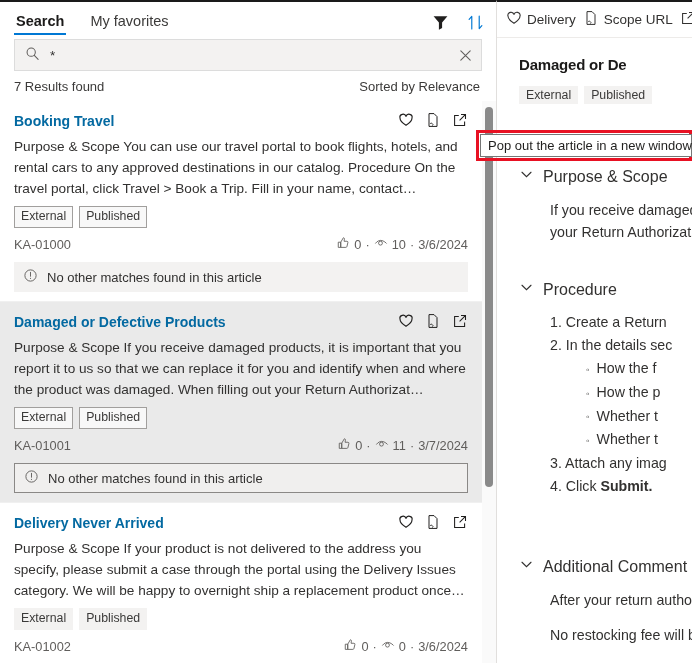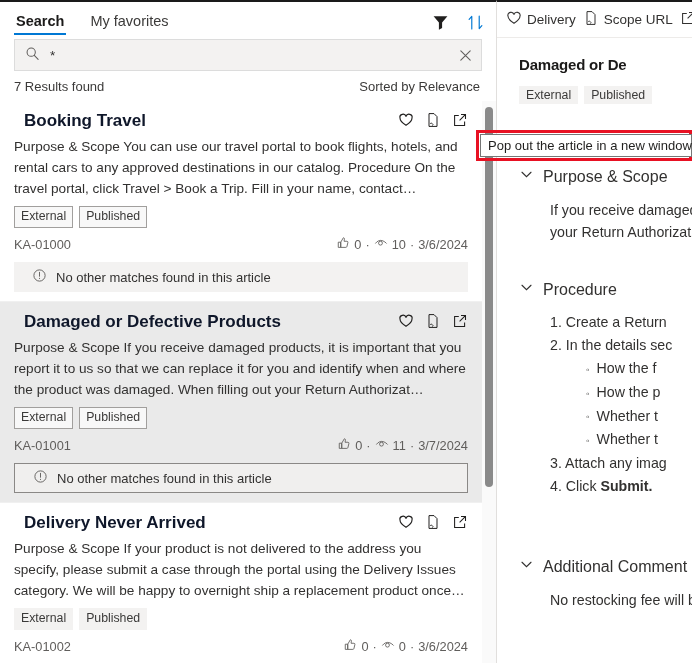--- a/index.html
+++ b/index.html
@@ -55,37 +55,37 @@
   .results-scroll {
     flex: 1; position: relative; overflow: hidden;
     padding-right: 14px;
   }
   .card {
     background: #ffffff; padding: 10px 14px 9px 14px;
     border-bottom: 1px solid #f0f0f0;
   }
   .card.selected { background: #eaeaea; }
   .card-head { display: flex; align-items: flex-start; }
-  .card-title { font-size: 17px; font-weight: bold; color: #0f172a; flex: 1; line-height: 20px; margin-left: 10px; }
+  .card-title { font-size: 14px; font-weight: bold; color: #0369a1; flex: 1; line-height: 20px; }
   .card-actions { display: flex; gap: 11px; align-items: center; padding-top: 1px; }
   .card-snippet {
     font-size: 13.6px; line-height: 21px; color: #323130; margin-top: 5px;
     display: -webkit-box; -webkit-line-clamp: 3; -webkit-box-orient: vertical; overflow: hidden;
   }
   .chips { display: flex; gap: 6px; margin-top: 7px; }
   .chip {
     font-size: 12.3px; color: #3b3a39; padding: 1px 6px 2px 6px;
     background: #f3f2f1; border: 1px solid transparent; line-height: 17px;
   }
   .chip.bordered { border-color: #a19f9d; background: #f8f8f8; }
   .card-meta { display: flex; justify-content: space-between; align-items: center; margin-top: 8px; font-size: 12.8px; color: #605e5c; }
   .meta-right { display: flex; align-items: center; gap: 4px; }
   .banner {
     margin-top: 9px; background: #f3f2f1; height: 30px;
-    display: flex; align-items: center; gap: 9px; padding-left: 18px;
+    display: flex; align-items: center; gap: 9px; padding-left: 9px;
     font-size: 13px; color: #323130;
   }
   .banner.bordered { border: 1px solid #8a8886; background: #f0efee; }
 
   .scrollbar-track {
     position: absolute; top: 0; right: 0; width: 14px; height: 100%;
     background: #fafafa;
   }
   .scrollbar-thumb {
     position: absolute; left: 3px; width: 8px; border-radius: 4px;
@@ -395,20 +395,21 @@
 
       <div class="rp-section">
         <div class="rp-sec-head">
           <span>
             <svg width="15" height="15" viewBox="0 0 16 16">
                 <path d="M3.2 5.6L8 10.4l4.8-4.8" stroke="#323130" stroke-width="1.2" fill="none" stroke-linecap="round"></path>
               </svg>
           </span>
           <span>Additional Comment</span>
         </div>
+        <div class="rp-para">After your return autho</div>
         <div class="rp-para">No restocking fee will b</div>
       </div>
     </div>
   </div>
 
   <div class="tooltip-wrap">
     <div class="tooltip-highlight" style="border-color: rgb(232, 17, 35);"></div>
     <div class="tooltip-box">Pop out the article in a new window</div>
   </div>
 

